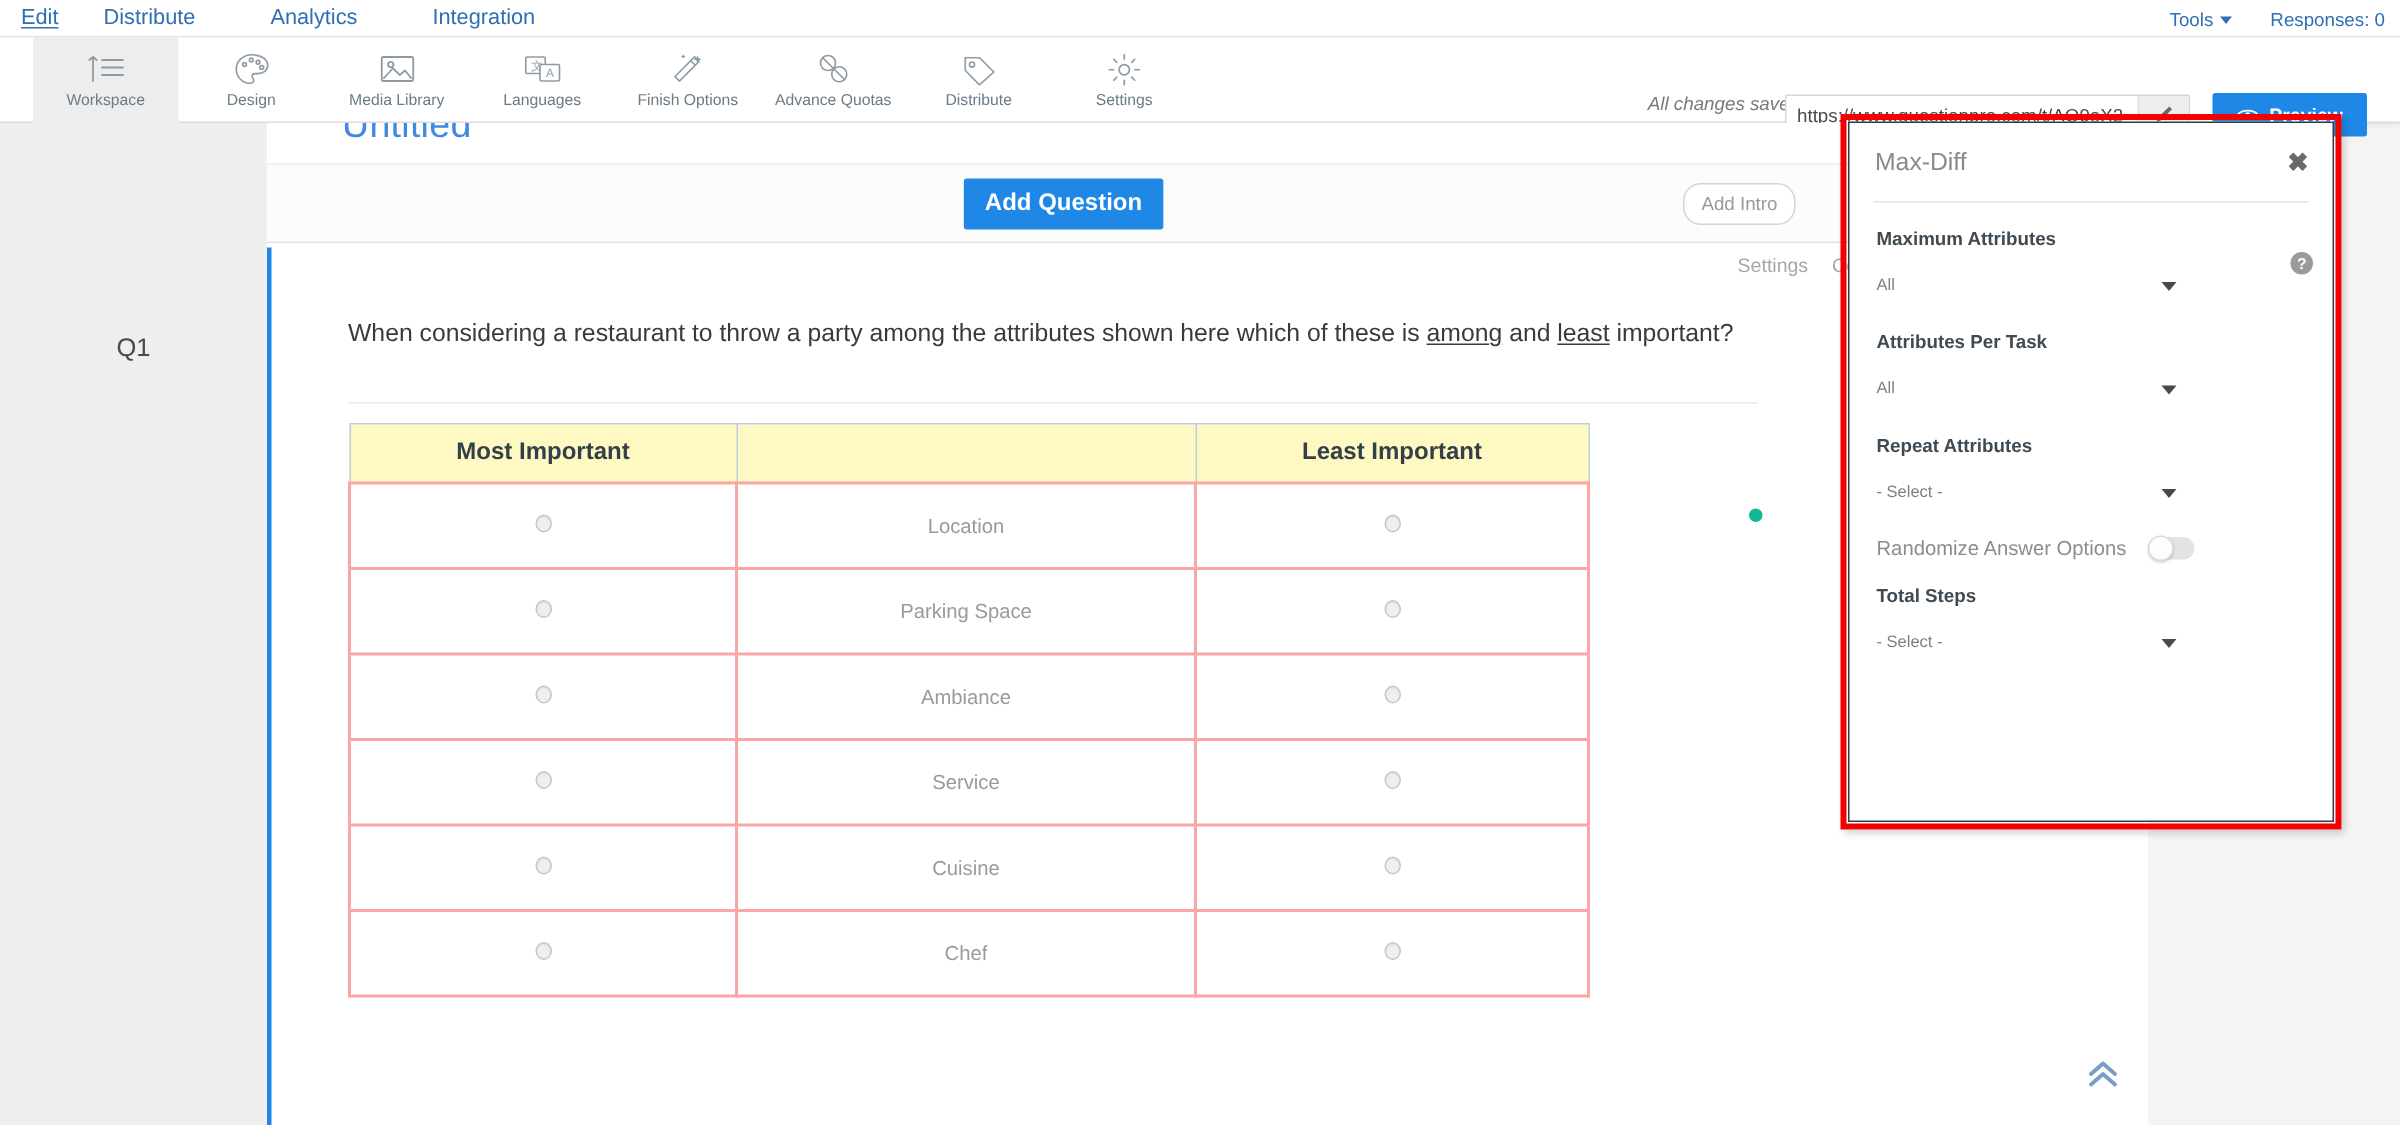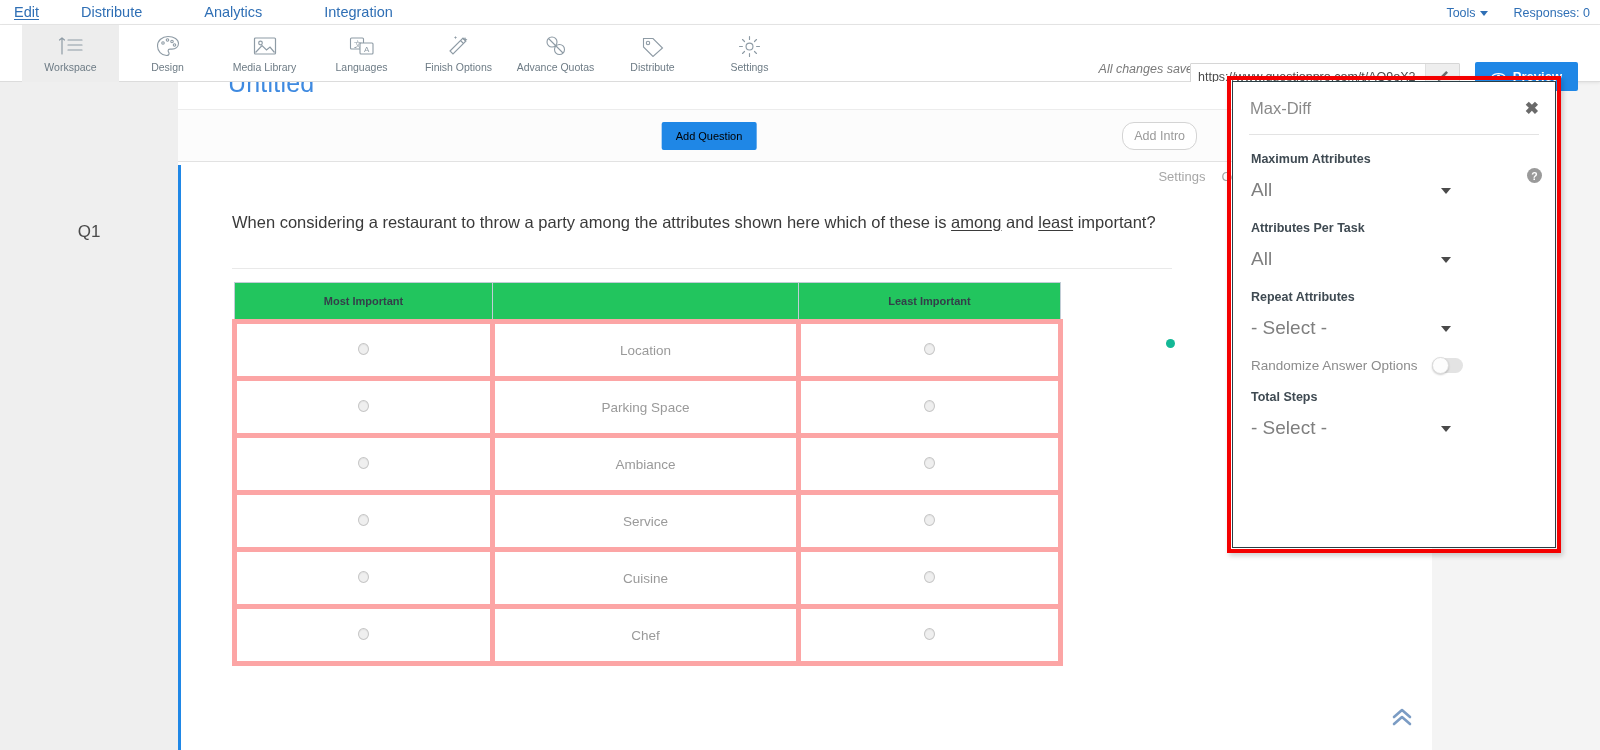--- a/index.html
+++ b/index.html
@@ -11,21 +11,21 @@
     -webkit-font-smoothing: antialiased;
   }
   .app { position: relative; width: 1600px; height: 750px; background: #f4f4f4; }
 
   
   .topnav {
     position: absolute; top: 0; left: 0; width: 1600px; height: 25px;
     background: #ffffff;
     border-bottom: 1px solid #e6e6e6;
   }
-  .topnav-left { position: absolute; left: 14px; top: 0; height: 25px; display: flex; align-items: center; gap: 12px; }
+  .topnav-left { position: absolute; left: 14px; top: 0; height: 25px; display: flex; align-items: center; gap: 0; }
   .topnav-item {
     font-size: 14.5px; color: #2f6fb5; padding: 0 22px 0 0; margin-right: 28px;
     line-height: 25px; cursor: pointer; white-space: nowrap;
   }
   .topnav-item:first-child { margin-right: 30px; padding-right: 0; }
   .topnav-item.active { text-decoration: underline; text-underline-offset: 2px; }
   .topnav-right {
     position: absolute; right: 10px; top: 0; height: 25px;
     display: flex; align-items: center; gap: 26px;
   }
@@ -101,22 +101,22 @@
   .survey-title {
     position: absolute; left: 50px; top: -13px;
     font-size: 25px; color: #3f8ae0; font-weight: 400; letter-spacing: .2px;
   }
   .addbar {
     position: absolute; left: 0; top: 27px; width: 1062px; height: 53px;
     background: #fcfcfc; border-top: 1px solid #ececec; border-bottom: 1px solid #e2e2e2;
   }
   .addq-btn {
     position: absolute; left: 50%; top: 50%; transform: translate(-50%,-50%);
-    background: #1f87e6; color: #000000; border: none; border-radius: 2px;
-    font-size: 11px; font-weight: normal; padding: 8px 14px; cursor: pointer;
+    background: #1f87e6; color: #ffffff; border: none; border-radius: 2px;
+    font-size: 16px; font-weight: bold; padding: 8px 14px; cursor: pointer;
     font-family: "Liberation Sans", sans-serif;
   }
   .addintro-btn {
     position: absolute; right: 43px; top: 50%; transform: translateY(-50%);
     background: #fff; color: #9a9a9a; border: 1px solid #d4d4d4; border-radius: 12px;
     font-size: 12.5px; padding: 6px 11px; cursor: pointer;
     font-family: "Liberation Sans", sans-serif;
   }
 
   .qcard {
@@ -145,25 +145,25 @@
     position: absolute; left: 985px; top: 174px;
     width: 9px; height: 9px; border-radius: 50%; background: #13b896;
   }
 
   
   .matrix {
     position: absolute; left: 51px; top: 117px; width: 826px;
     border-collapse: collapse; table-layout: fixed;
   }
   .matrix th {
-    background: #22c55e; color: #333f49; font-size: 11px; font-weight: bold;
+    background: #fef9c3; color: #333f49; font-size: 16px; font-weight: bold;
     height: 39px; border: 1px solid #c1cdd6;
   }
   .matrix td {
-    border: 5px solid #fca5a5; height: 57px; text-align: center;
+    border: 2px solid #fca5a5; height: 57px; text-align: center;
     font-size: 13.5px; color: #9a9a9a;
   }
   .matrix col.c1 { width: 258px; }
   .matrix col.c2 { width: 306px; }
   .matrix col.c3 { width: 262px; }
   .radio {
     display: inline-block; width: 11px; height: 12px; border-radius: 50%;
     background: #efefef; border: 1px solid #c6c6c6; cursor: pointer;
     box-shadow: inset 0 1px 1px rgba(0,0,0,0.06);
   }
@@ -203,21 +203,21 @@
   .help-icon {
     position: absolute; right: 13px; top: 16px;
     width: 15px; height: 15px; border-radius: 50%; background: #9a9a9a;
     color: #fff; font-size: 10.5px; font-weight: bold;
     display: flex; align-items: center; justify-content: center; cursor: pointer;
   }
   .selectrow {
     position: relative; height: 28px; display: flex; align-items: center;
     cursor: pointer;
   }
-  .selectval { font-size: 19px; color: #7f7f7f; }
+  .selectval { font-size: 11px; color: #7f7f7f; }
   .tri {
     position: absolute; right: 86px; top: 12px;
     width: 0; height: 0;
     border-left: 5px solid transparent; border-right: 5px solid transparent;
     border-top: 6px solid #4a4a4a;
   }
   .togglerow {
     display: flex; align-items: center; gap: 14px; margin-top: 16px;
   }
   .togglelabel { font-size: 13.5px; color: #8c8c8c; }

